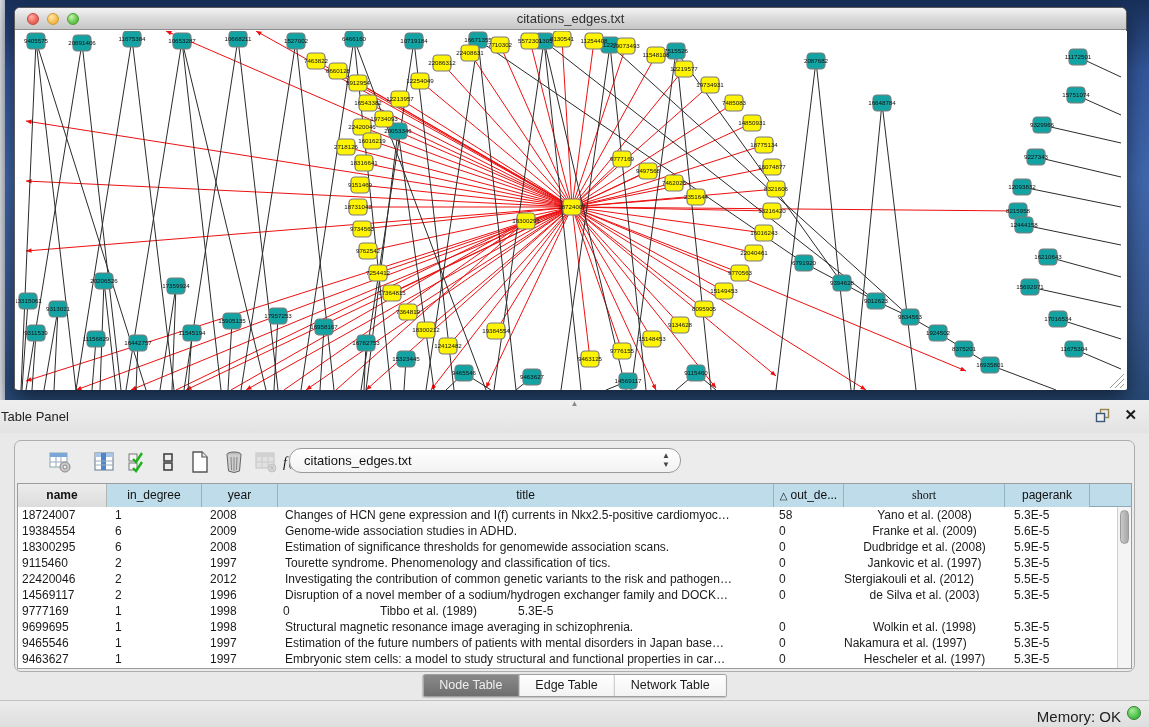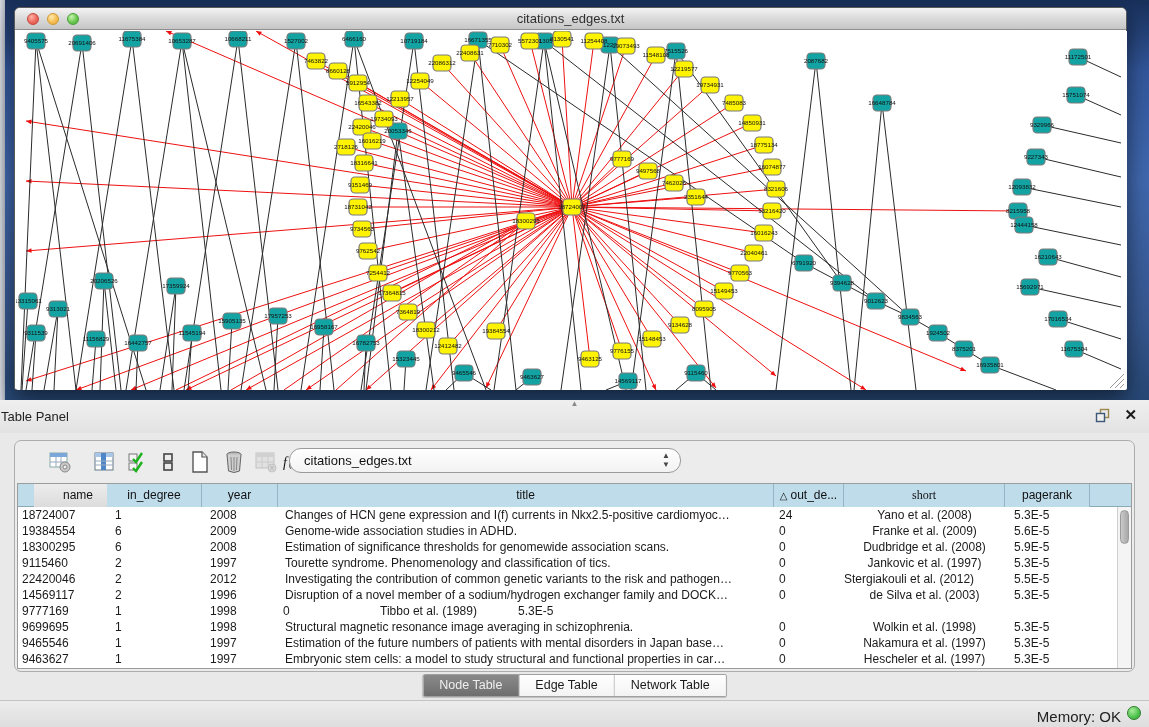--- a/index.html
+++ b/index.html
@@ -682,35 +682,35 @@
               <text x="8" y="17" font-size="10" font-style="italic" font-family="Liberation Serif, serif" fill="#111">(x)</text>
             </svg>
           </span>
         </div>
       <div class="combo">
         <span>citations_edges.txt</span>
         <span class="stepper">▲<br>▼</span>
       </div>
       <div class="dtable">
         <div class="thead" id="thead">
-            <div class="th key" style="left: 16px; width: 89px;"><span>name</span></div>
+            <div class="th key" style="left: 0px; width: 89px; font-weight: bold;"><span>name</span></div>
             <div class="th" style="left: 89px; width: 95px;"><span>in_degree</span></div>
             <div class="th" style="left: 184px; width: 76px;"><span>year</span></div>
             <div class="th" style="left: 260px; width: 496px;"><span>title</span></div>
             <div class="th" style="left: 756px; width: 70px;"><span class="sortg">△</span><span>out_de...</span></div>
             <div class="th" style="left: 826px; width: 161px; font-family: Liberation Serif, serif;"><span>short</span></div>
             <div class="th" style="left: 987px; width: 85px;"><span>pagerank</span></div>
           </div>
         <div class="tbody" id="tbody">
             <div class="trow">
               <div class="td" style="width: 89px; padding-left: 4px;">18724007</div>
               <div class="td" style="width: 95px; padding-left: 8px;">1</div>
               <div class="td" style="width: 76px; padding-left: 8px;">2008</div>
               <div class="td" style="width: 496px; padding-left: 7px;">Changes of HCN gene expression and I(f) currents in Nkx2.5-positive cardiomyoc…</div>
-              <div class="td" style="width: 70px; padding-left: 5px;">24</div>
+              <div class="td" style="width: 70px; padding-left: 5px;">58</div>
               <div class="td" style="width: 161px; text-align: center;">Yano et al. (2008)</div>
               <div class="td" style="width: 85px; padding-left: 9px;">5.3E-5</div>
             </div>
             <div class="trow">
               <div class="td" style="width: 89px; padding-left: 4px;">19384554</div>
               <div class="td" style="width: 95px; padding-left: 8px;">6</div>
               <div class="td" style="width: 76px; padding-left: 8px;">2009</div>
               <div class="td" style="width: 496px; padding-left: 7px;">Genome-wide association studies in ADHD.</div>
               <div class="td" style="width: 70px; padding-left: 5px;">0</div>
               <div class="td" style="width: 161px; text-align: center;">Franke et al. (2009)</div>
@@ -768,21 +768,21 @@
               <div class="td" style="width: 70px; padding-left: 5px;">0</div>
               <div class="td" style="width: 161px; text-align: center;">Wolkin et al. (1998)</div>
               <div class="td" style="width: 85px; padding-left: 9px;">5.3E-5</div>
             </div>
             <div class="trow">
               <div class="td" style="width: 89px; padding-left: 4px;">9465546</div>
               <div class="td" style="width: 95px; padding-left: 8px;">1</div>
               <div class="td" style="width: 76px; padding-left: 8px;">1997</div>
               <div class="td" style="width: 496px; padding-left: 7px;">Estimation of the future numbers of patients with mental disorders in Japan base…</div>
               <div class="td" style="width: 70px; padding-left: 5px;">0</div>
-              <div class="td" style="width: 161px; text-align: center;">Nakamura et al. (1997)</div>
+              <div class="td" style="width: 161px; ">Nakamura et al. (1997)</div>
               <div class="td" style="width: 85px; padding-left: 9px;">5.3E-5</div>
             </div>
             <div class="trow">
               <div class="td" style="width: 89px; padding-left: 4px;">9463627</div>
               <div class="td" style="width: 95px; padding-left: 8px;">1</div>
               <div class="td" style="width: 76px; padding-left: 8px;">1997</div>
               <div class="td" style="width: 496px; padding-left: 7px;">Embryonic stem cells: a model to study structural and functional properties in car…</div>
               <div class="td" style="width: 70px; padding-left: 5px;">0</div>
               <div class="td" style="width: 161px; text-align: center;">Hescheler et al. (1997)</div>
               <div class="td" style="width: 85px; padding-left: 9px;">5.3E-5</div>

